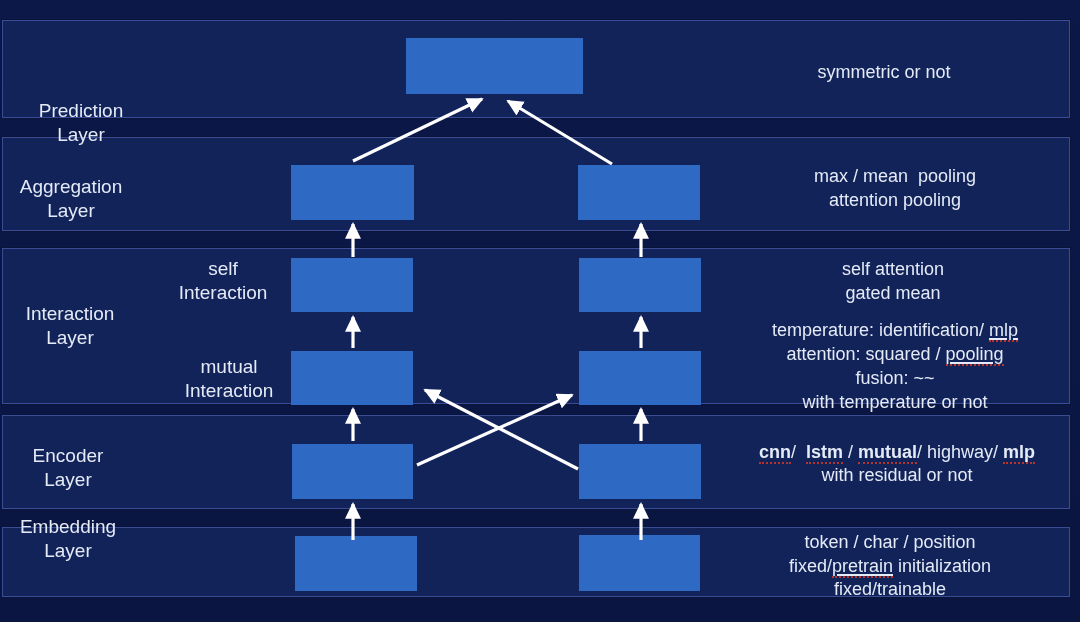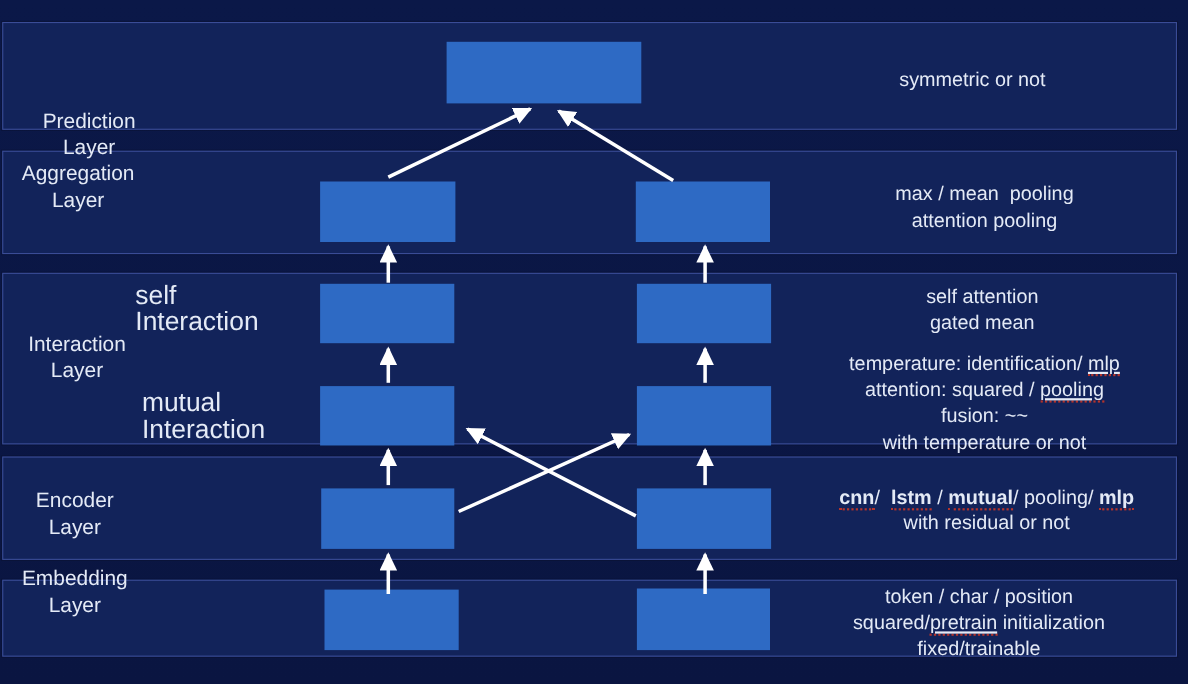--- a/index.html
+++ b/index.html
@@ -41,22 +41,22 @@
 
   .layer-label{
     position:absolute;left:0;
     color:var(--text);
     font-size:19px;line-height:24px;
     text-align:center;white-space:pre-line;
   }
   .sub-label{
     position:absolute;
     color:var(--text);
-    font-size:24px;line-height:24px;
-    white-space:pre-line;
+    font-size:19px;line-height:24px;
+    text-align:center;white-space:pre-line;
   }
   .ann{
     position:absolute;width:400px;
     color:var(--text);
     font-size:18px;
     text-align:center;
   }
   .ann .ln{white-space:pre;line-height:24px;}
   .ann.lh23 .ln{line-height:23px;}
   .ann.lh235 .ln{line-height:23.5px;}
@@ -77,21 +77,21 @@
 <div class="stage">
 
   <div class="band band-1"></div>
   <div class="band band-2"></div>
   <div class="band band-3"></div>
   <div class="band band-4"></div>
   <div class="band band-5"></div>
 
   <div class="layer-label" style="top:55px;width:162px;margin-top:44px;">Prediction
 Layer</div>
-  <div class="layer-label" style="top:147px;width:142px;">Aggregation
+  <div class="layer-label" style="top:175px;width:142px;">Aggregation
 Layer</div>
   <div class="layer-label" style="top:302px;width:140px;">Interaction
 Layer</div>
   <div class="layer-label" style="top:444px;width:136px;">Encoder
 Layer</div>
   <div class="layer-label" style="top:515px;width:136px;">Embedding
 Layer</div>
 
   <div class="sub-label" style="left:123px;top:257px;width:200px;">self
 Interaction</div>
@@ -125,27 +125,27 @@
   </div>
 
   <div class="ann" style="left:695px;top:318px;">
     <div class="ln"><span>temperature: identification/ </span><span class="usq">mlp</span></div>
     <div class="ln"><span>attention: squared / </span><span class="usq">pooling</span></div>
     <div class="ln">fusion: ~~</div>
     <div class="ln">with temperature or not</div>
   </div>
 
   <div class="ann lh23" style="left:697px;top:441px;">
-    <div class="ln"><span class="sq">cnn</span><span>/  </span><span class="sq">lstm</span><span> / </span><span class="sq">mutual</span><span>/ pooling/ </span><span class="sq">mlp</span></div>
+    <div class="ln"><span class="sq">cnn</span><span>/  </span><span class="sq">lstm</span><span> / </span><span class="sq">mutual</span><span>/ highway/ </span><span class="sq">mlp</span></div>
     <div class="ln">with residual or not</div>
   </div>
 
   <div class="ann lh235" style="left:690px;top:531px;">
     <div class="ln">token / char / position</div>
-    <div class="ln"><span>squared/</span><span class="usq">pretrain</span><span> initialization</span></div>
+    <div class="ln"><span>fixed/</span><span class="usq">pretrain</span><span> initialization</span></div>
     <div class="ln">fixed/trainable</div>
   </div>
 
   <svg class="arrows" width="1080" height="622" viewBox="0 0 1080 622">
     <defs>
       <marker id="ah" markerUnits="strokeWidth" markerWidth="6" markerHeight="6" refX="4.6" refY="2.5" orient="auto">
         <path d="M0,0 L5.2,2.5 L0,5 Z" fill="var(--arrow,#fff)"></path>
       </marker>
     </defs>
     <g stroke="var(--arrow,#fff)" stroke-width="3.2" fill="none">

